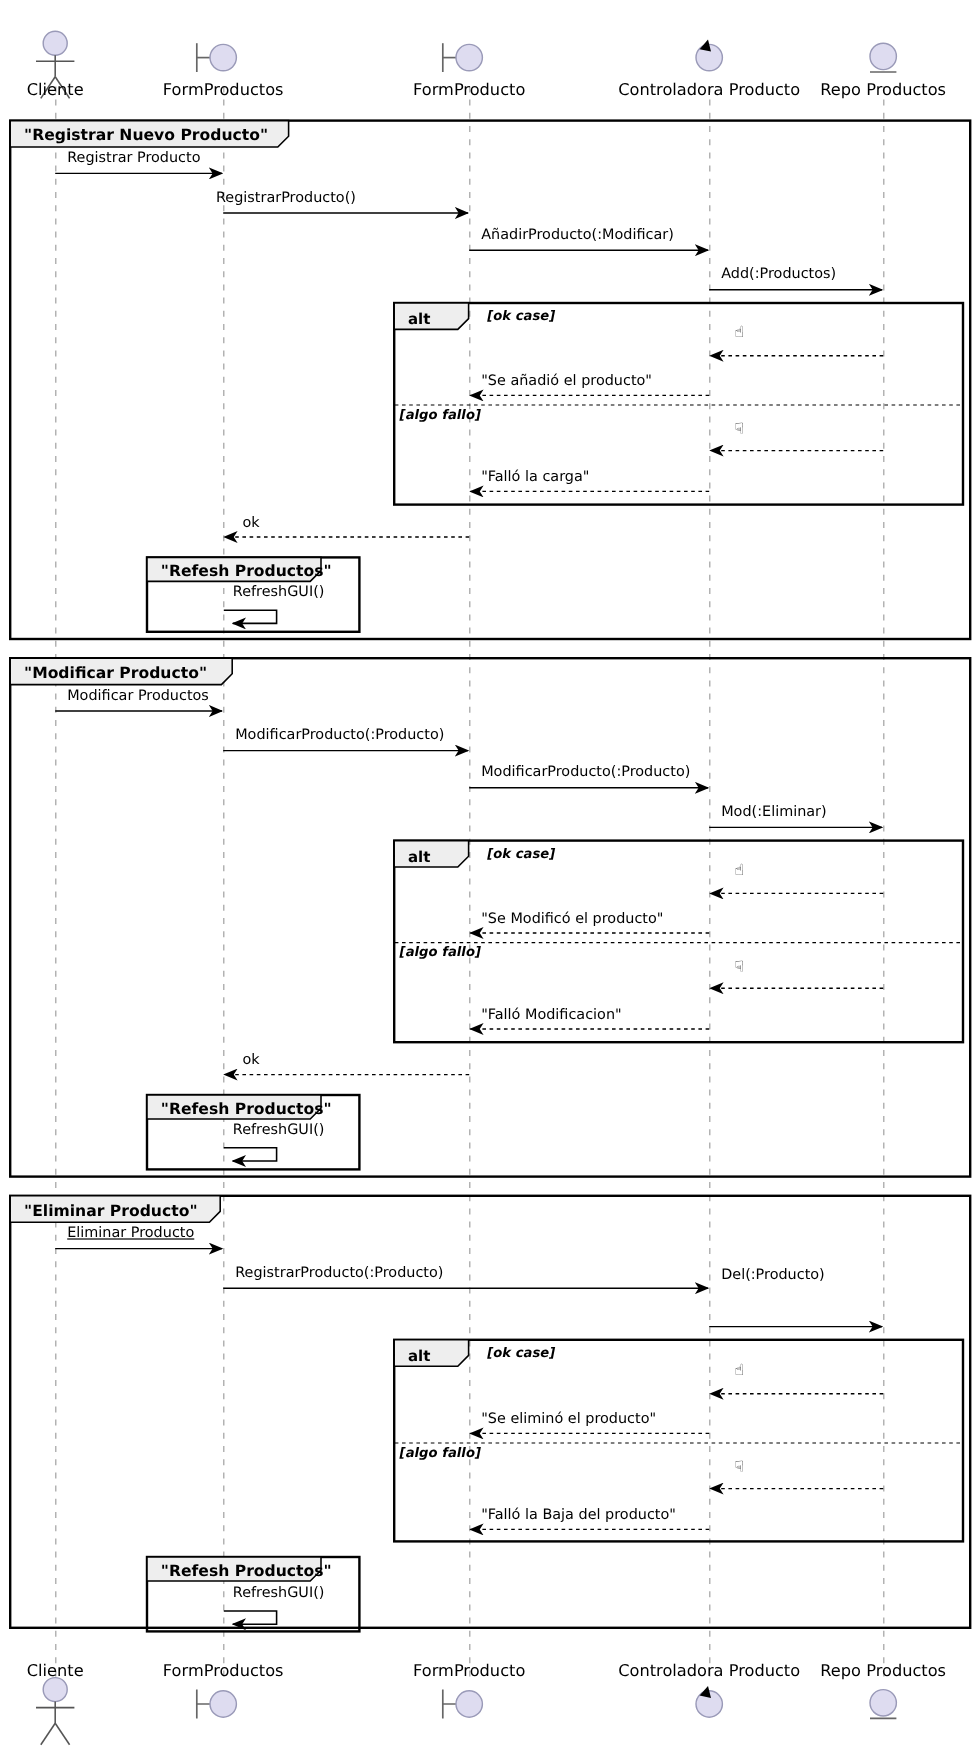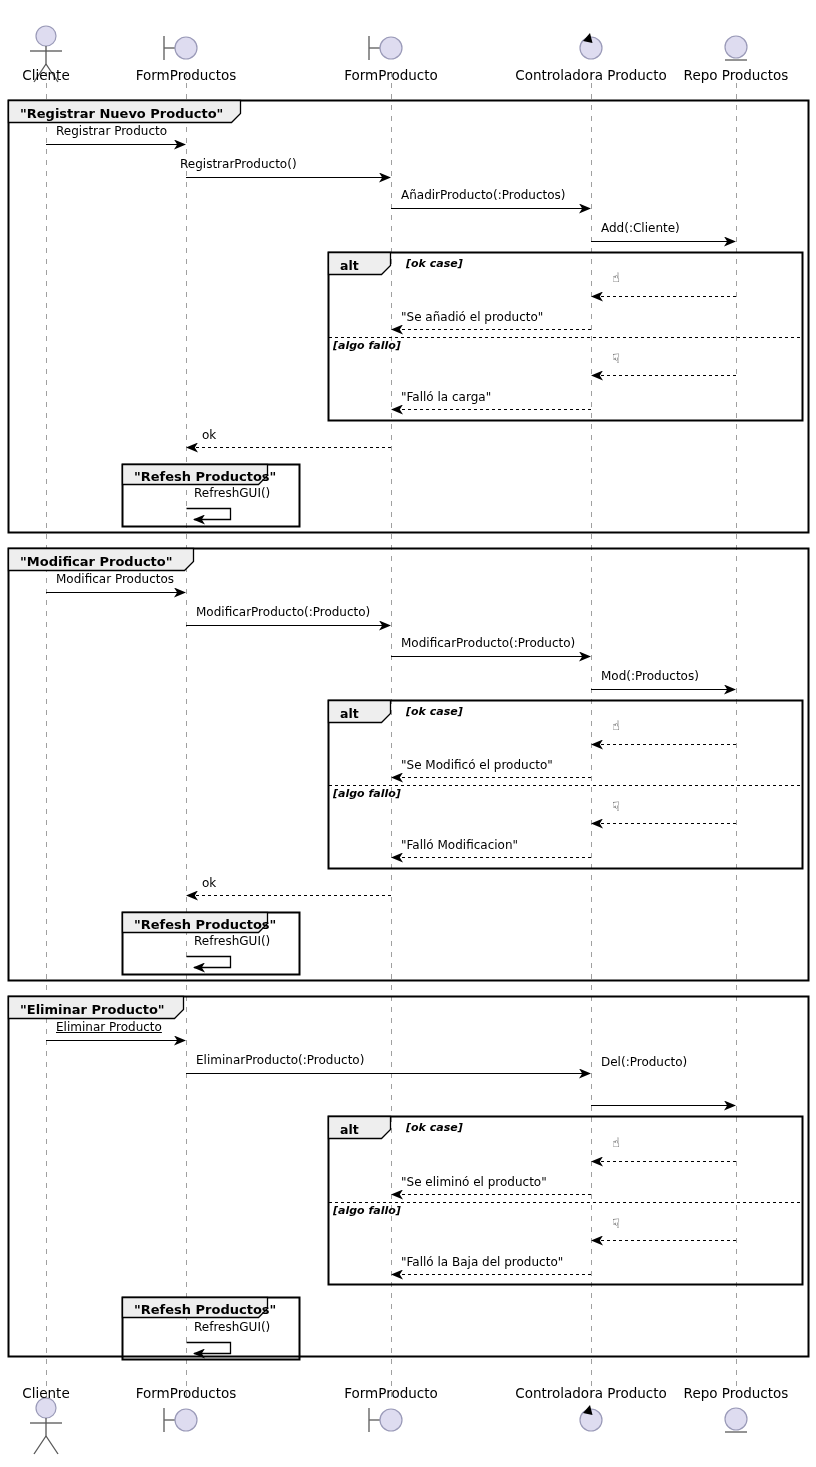--- a/index.html
+++ b/index.html
@@ -181,50 +181,50 @@
       <div class="lbl participant-name" style="left: 186px; top: 1385px;">FormProductos</div>
       <div class="lbl participant-name" style="left: 391px; top: 67px;">FormProducto</div>
       <div class="lbl participant-name" style="left: 391px; top: 1385px;">FormProducto</div>
       <div class="lbl participant-name" style="left: 591px; top: 67px;">Controladora Producto</div>
       <div class="lbl participant-name" style="left: 591px; top: 1385px;">Controladora Producto</div>
       <div class="lbl participant-name" style="left: 736px; top: 67px;">Repo Productos</div>
       <div class="lbl participant-name" style="left: 736px; top: 1385px;">Repo Productos</div>
       <div class="lbl grp-title" style="left: 20px; top: 105.5px;">"Registrar Nuevo Producto"</div>
       <div class="lbl msg-label" style="left: 56px; top: 124px; text-align: center;">Registrar Producto</div>
       <div class="lbl msg-label" style="left: 180px; top: 157px;">RegistrarProducto()</div>
-      <div class="lbl msg-label" style="left: 401px; top: 188px;">AñadirProducto(:Productos)</div>
-      <div class="lbl msg-label" style="left: 601px; top: 221px;">Add(:Cliente)</div>
+      <div class="lbl msg-label" style="left: 401px; top: 188px;">AñadirProducto(:Modificar)</div>
+      <div class="lbl msg-label" style="left: 601px; top: 221px;">Add(:Productos)</div>
       <div class="lbl frag-title" style="left: 340px; top: 257.5px;">alt</div>
       <div class="lbl frag-cond" style="left: 406px; top: 257px;">[ok case]</div>
       <div class="lbl glyph" style="left: 612px; top: 270px; transform: none; font-family: &quot;DejaVu Sans&quot;, sans-serif;">☝</div>
       <div class="lbl msg-label" style="left: 401px; top: 310px;">"Se añadió el producto"</div>
       <div class="lbl frag-cond" style="left: 333px; top: 339px;">[algo fallo]</div>
       <div class="lbl glyph" style="left: 612px; top: 351px; transform: none; font-family: &quot;DejaVu Sans&quot;, sans-serif;">☟</div>
       <div class="lbl msg-label" style="left: 401px; top: 390px;">"Falló la carga"</div>
       <div class="lbl msg-label" style="left: 202px; top: 428px;">ok</div>
       <div class="lbl grp-title" style="left: 134px; top: 468.5px;">"Refesh Productos"</div>
       <div class="lbl msg-label" style="left: 194px; top: 486px;">RefreshGUI()</div>
       <div class="lbl grp-title" style="left: 20px; top: 553.5px;">"Modificar Producto"</div>
       <div class="lbl msg-label" style="left: 56px; top: 572px;">Modificar Productos</div>
       <div class="lbl msg-label" style="left: 196px; top: 605px;">ModificarProducto(:Producto)</div>
       <div class="lbl msg-label" style="left: 401px; top: 636px;">ModificarProducto(:Producto)</div>
-      <div class="lbl msg-label" style="left: 601px; top: 669px;">Mod(:Productos)</div>
+      <div class="lbl msg-label" style="left: 601px; top: 669px;">Mod(:Eliminar)</div>
       <div class="lbl frag-title" style="left: 340px; top: 705.5px;">alt</div>
       <div class="lbl frag-cond" style="left: 406px; top: 705px;">[ok case]</div>
       <div class="lbl glyph" style="left: 612px; top: 718px; transform: none; font-family: &quot;DejaVu Sans&quot;, sans-serif;">☝</div>
       <div class="lbl msg-label" style="left: 401px; top: 758px;">"Se Modificó el producto"</div>
       <div class="lbl frag-cond" style="left: 333px; top: 787px;">[algo fallo]</div>
       <div class="lbl glyph" style="left: 612px; top: 799px; transform: none; font-family: &quot;DejaVu Sans&quot;, sans-serif;">☟</div>
       <div class="lbl msg-label" style="left: 401px; top: 838px;">"Falló Modificacion"</div>
       <div class="lbl msg-label" style="left: 202px; top: 876px;">ok</div>
       <div class="lbl grp-title" style="left: 134px; top: 916.5px;">"Refesh Productos"</div>
       <div class="lbl msg-label" style="left: 194px; top: 934px;">RefreshGUI()</div>
       <div class="lbl grp-title" style="left: 20px; top: 1001.5px;">"Eliminar Producto"</div>
       <div class="lbl msg-label" style="left: 56px; top: 1020px; text-decoration: underline;">Eliminar Producto</div>
-      <div class="lbl msg-label" style="left: 196px; top: 1053px;">EliminarProducto(:Producto)</div>
+      <div class="lbl msg-label" style="left: 196px; top: 1053px;">RegistrarProducto(:Producto)</div>
       <div class="lbl msg-label" style="left: 601px; top: 1055px;">Del(:Producto)</div>
       <div class="lbl frag-title" style="left: 340px; top: 1121.5px;">alt</div>
       <div class="lbl frag-cond" style="left: 406px; top: 1121px;">[ok case]</div>
       <div class="lbl glyph" style="left: 612px; top: 1135px; transform: none; font-family: &quot;DejaVu Sans&quot;, sans-serif;">☝</div>
       <div class="lbl msg-label" style="left: 401px; top: 1175px;">"Se eliminó el producto"</div>
       <div class="lbl frag-cond" style="left: 333px; top: 1204px;">[algo fallo]</div>
       <div class="lbl glyph" style="left: 612px; top: 1216px; transform: none; font-family: &quot;DejaVu Sans&quot;, sans-serif;">☟</div>
       <div class="lbl msg-label" style="left: 401px; top: 1255px;">"Falló la Baja del producto"</div>
       <div class="lbl grp-title" style="left: 134px; top: 1301.5px;">"Refesh Productos"</div>
       <div class="lbl msg-label" style="left: 194px; top: 1320px;">RefreshGUI()</div>

